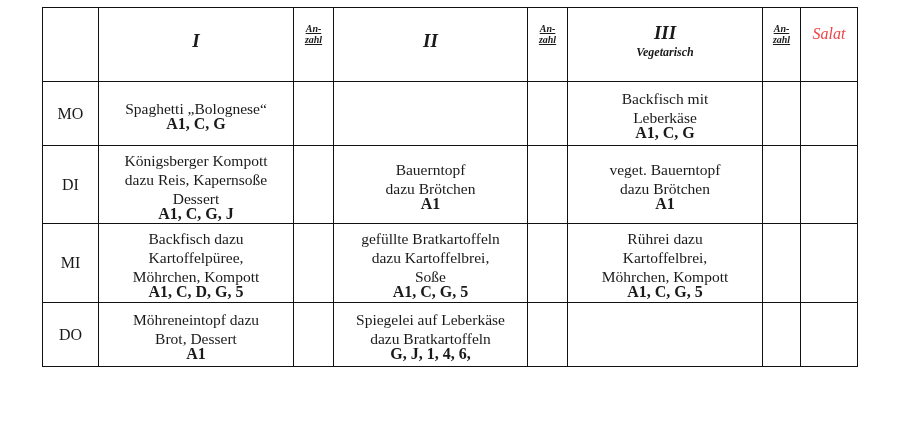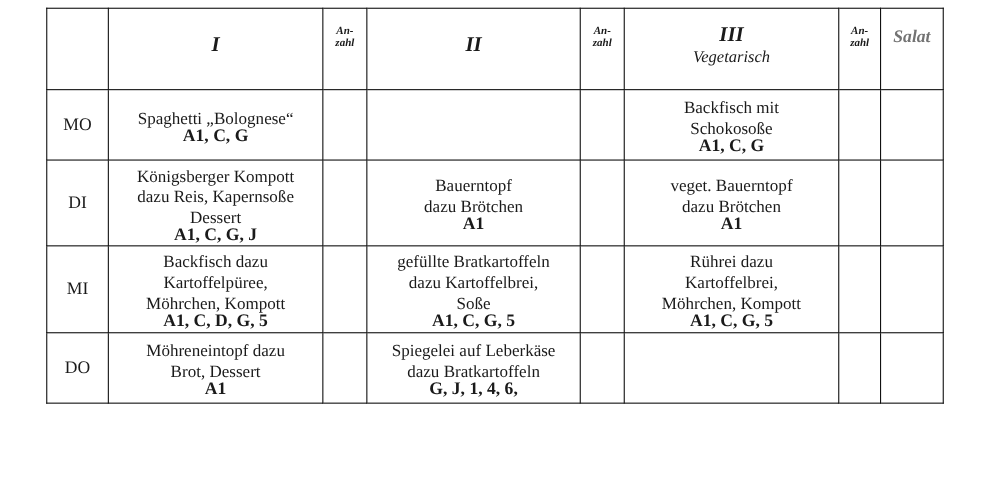--- a/index.html
+++ b/index.html
@@ -14,29 +14,29 @@
   .c-m3  { width:195px; }
   .c-a3  { width:38px; }
   .c-sal { width:57px; }
   tr.hdr { height:74px; }
   tr.r-mo { height:64px;margin-left:37px; }
   tr.r-di { height:78px; }
   tr.r-mi { height:79px; }
   tr.r-do { height:64px; }
   tr.r-fr { height:64px; }
   .hroman { font-weight:bold; font-style:italic; font-size:19px; display:block; }
-  .hsub { font-weight:normal; font-style:italic; font-size:15px; display:block; margin-top:1px; }
+  .hsub { font-weight:bold; font-style:italic; font-size:12px; display:block; margin-top:1px; }
   .hanz { font-weight:bold; font-style:italic; font-size:10px; line-height:11px; display:block; }
-  .hsalat { font-weight:bold; font-style:italic; font-size:16px; color:#737373; display:block; margin-top:-20px; }
+  .hsalat { font-weight:normal; font-style:italic; font-size:16px; color:#ef4444; display:block; margin-top:-20px; }
   .day { font-size:16px; }
   .dish { font-size:15.5px; line-height:19px; }
   .dish .line { display:block; }
   .allergens { display:block; font-weight:bold; font-size:16px; line-height:11px; }
   .hI, .hII { margin-top:-8px; }
-  .anzwrap { margin-top:-22px; }
+  .anzwrap { margin-top:-22px;text-decoration:underline; }
 </style>
 </head>
 <body>
 
 <table class="menu">
   <colgroup>
     <col class="c-day">
       <col class="c-m1">
       <col class="c-a">
       <col class="c-m2">
@@ -88,21 +88,21 @@
         <td class="day">MO</td>
         <td class="dish">
           <span class="line">Spaghetti „Bolognese“</span>
           <span class="allergens">A1, C, G</span>
         </td>
         <td></td>
         <td class="dish"></td>
         <td></td>
         <td class="dish">
           <span class="line">Backfisch mit</span>
-          <span class="line">Schokosoße</span>
+          <span class="line">Leberkäse</span>
           <span class="allergens">A1, C, G</span>
         </td>
         <td></td>
         <td></td>
       </tr>
       <tr class="r-di">
         <td class="day">DI</td>
         <td class="dish">
           <span class="line">Königsberger Kompott</span>
           <span class="line">dazu Reis, Kapernsoße</span>

